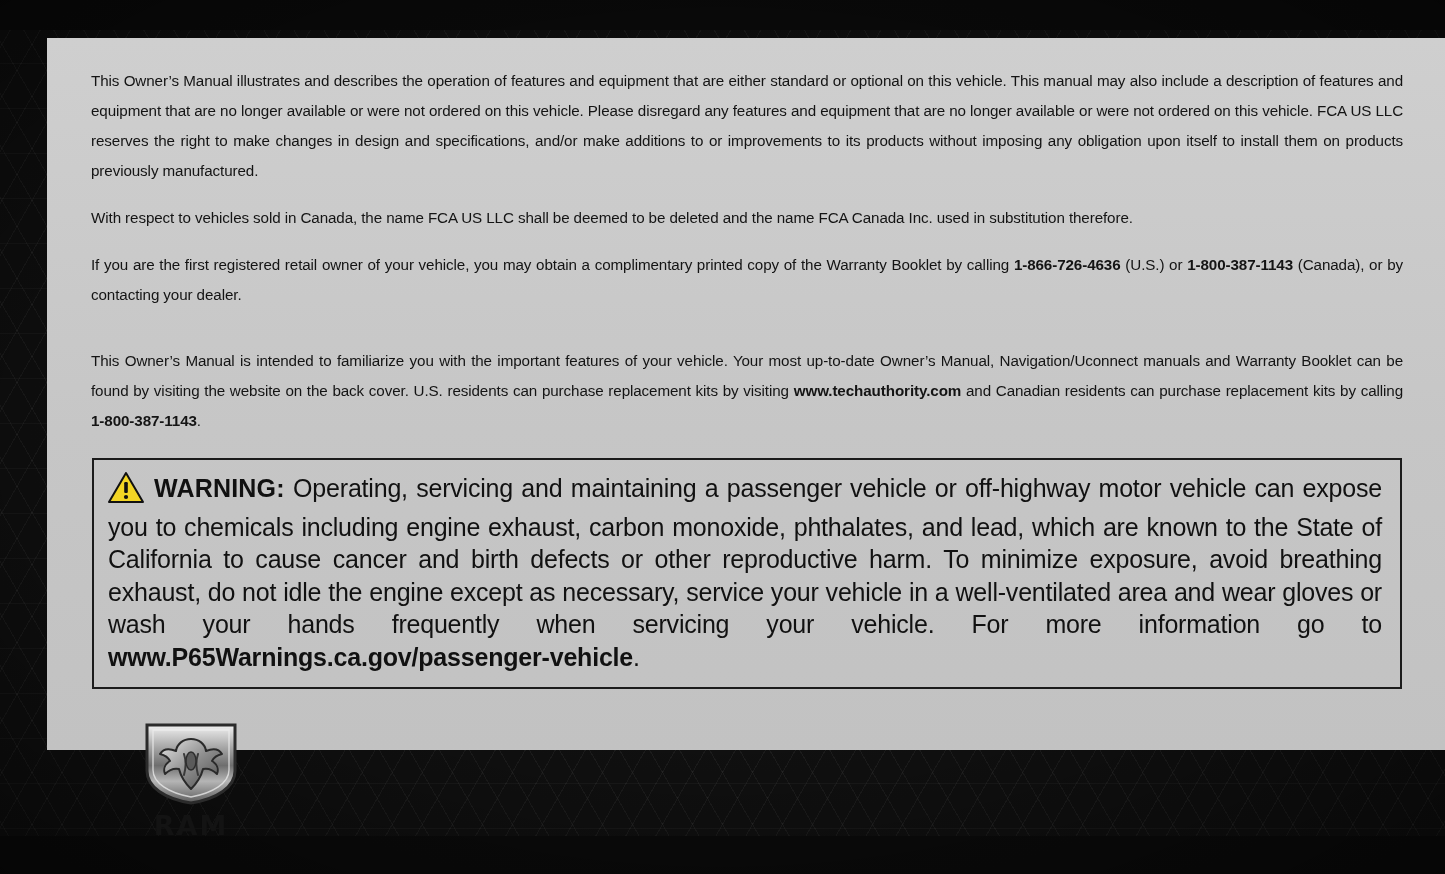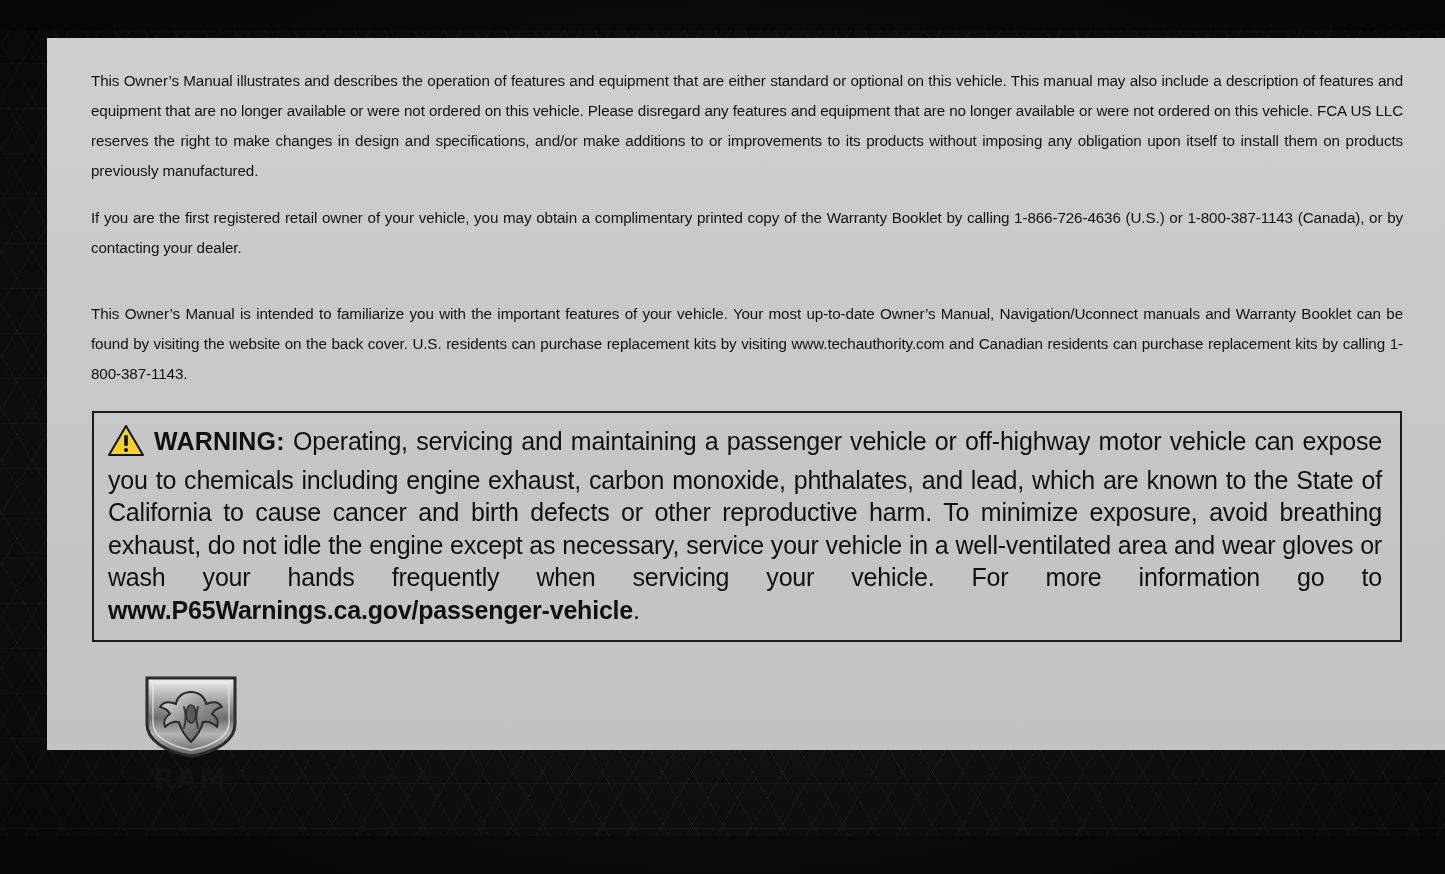--- a/index.html
+++ b/index.html
@@ -69,21 +69,21 @@
   p.body-text {
     margin: 0 0 17px 0;
     font-size: 15.2px;
     line-height: 30px;
     color: #141414;
     text-align: justify;
     text-justify: inter-word;
     letter-spacing: -0.1px;
   }
   p.body-text:last-of-type { margin-bottom: 0; margin-top: 36px; }
-  .b { font-weight: normal; }
+  .b { font-weight: bold; }
 
   
   .warning-box {
     margin: 22px 1px 0 1px;
     border: 2px solid #1b1b1b;
     padding: 12px 18px 14px 14px;
     background: transparent;
     display: block;
   }
   .warning-inner {
@@ -138,20 +138,23 @@
   <div class="bottom-band"></div>
   <div class="vignette"></div>
 
   <div class="sheet">
     <div class="inner">
 
       <p class="body-text">
         <span>This Owner’s Manual illustrates and describes the operation of features and equipment that are either standard or optional on this vehicle. This manual may also include a description of features and equipment that are no longer available or were not ordered on this vehicle. Please disregard any features  and equipment that are no longer available or were not ordered on this vehicle. FCA US LLC reserves the right to make changes in design and specifications, and/or make additions to or improvements to its products without imposing any obligation upon itself to install them on products previously manufactured.</span>
       </p>
 
+      <p class="body-text">
+        <span>With respect to vehicles sold in Canada, the name FCA US LLC shall be deemed to be deleted and the name FCA Canada Inc. used in substitution therefore.</span>
+      </p>
 
       <p class="body-text">
         <span>If you are the first registered retail owner of your vehicle, you may obtain a complimentary printed copy of the Warranty Booklet by calling </span><span class="b">1-866-726-4636</span><span> (U.S.) or </span><span class="b">1-800-387-1143</span><span> (Canada), or by contacting your dealer.</span>
       </p>
 
       <p class="body-text">
         <span>This Owner’s Manual is intended to familiarize you with the important features of your vehicle. Your most up-to-date Owner’s Manual, Navigation/Uconnect manuals and Warranty Booklet can be found by visiting the website on the back cover. U.S. residents can purchase replacement kits by visiting </span><span class="b">www.techauthority.com</span><span> and Canadian residents can purchase replacement kits by calling </span><span class="b">1-800-387-1143</span><span>.</span>
       </p>
 
       <div class="warning-box">

